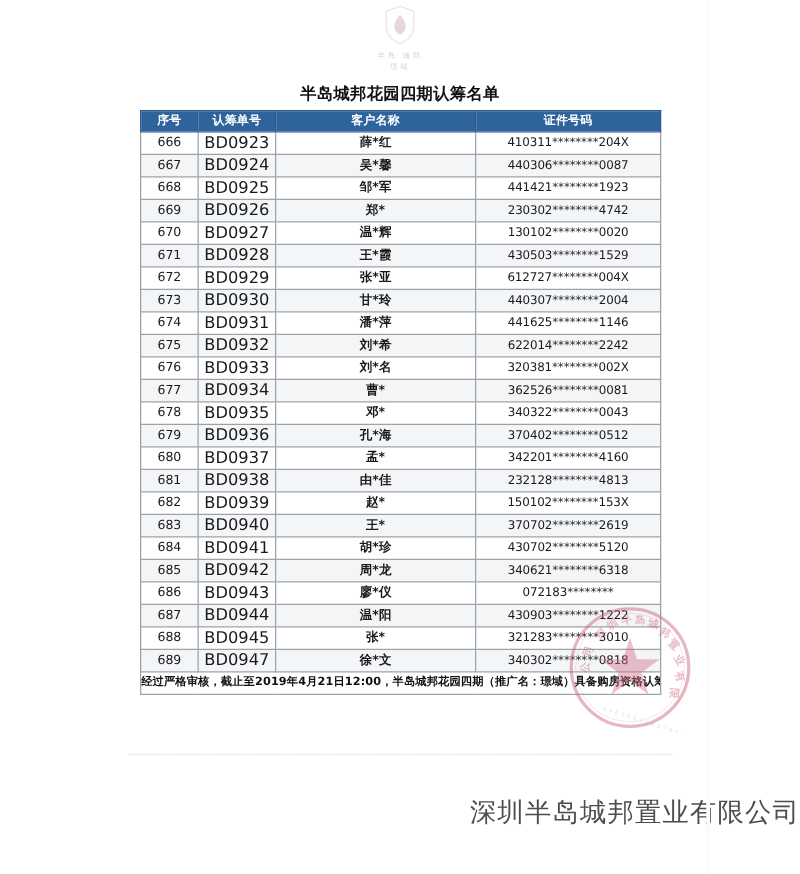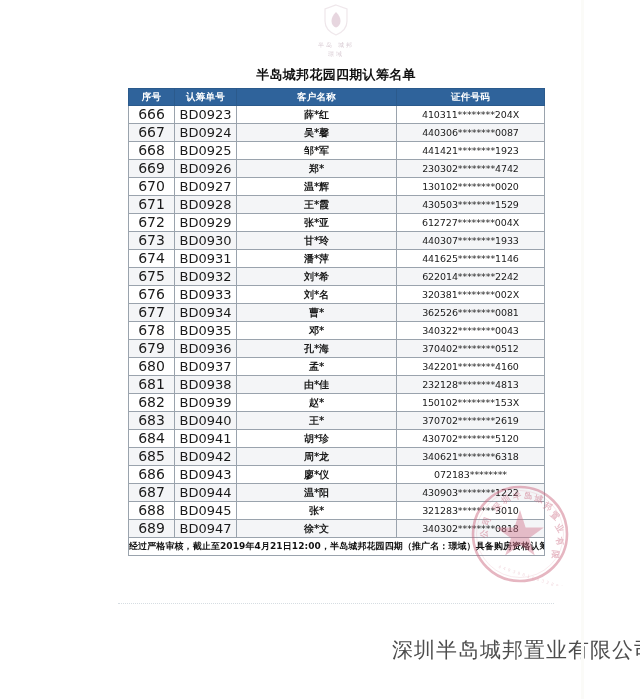--- a/index.html
+++ b/index.html
@@ -12,21 +12,21 @@
     height: 699px;
     position: relative;
     font-family: "DejaVu Sans", "Liberation Sans", sans-serif;
     overflow: hidden;
     color: #1a1a1a;
   }
 
   
   .page {
     position: absolute;
-    left: 16px; top: 0;
+    left: 0; top: 0;
     width: 568px;
     height: 699px;
     background: #ffffff;
   }
 
   
   .logo-area {
     position: absolute;
     left: 0; top: 4px;
     width: 640px;
@@ -93,21 +93,21 @@
     height: 16px;
     line-height: 16px;
     border-color: #2b5a8c;
     letter-spacing: 0.2px;
   }
   col.c-seq   { width: 46px; }
   col.c-order { width: 62px; }
   col.c-name  { width: 160px; }
   col.c-id    { width: 148px; }
 
-  td.cell-seq   { font-size: 14px; }
+  td.cell-seq   { font-size: 10px; }
   td.cell-order { font-size: 13px; }
   td.cell-name  { font-size: 10px; font-weight: 600; }
   td.cell-id    { font-size: 9.5px; letter-spacing: -0.1px; }
 
   tr.row-alt td { background: #f4f5f7; margin-top: 31px; }
   tr.row-norm td { background: #ffffff; }
 
   
   td.note-cell {
     text-align: left;
@@ -237,21 +237,21 @@
           <tr class="row-norm">
             <td class="cell-seq">672</td>
             <td class="cell-order">BD0929</td>
             <td class="cell-name">张*亚</td>
             <td class="cell-id">612727********004X</td>
           </tr>
           <tr class="row-alt">
             <td class="cell-seq">673</td>
             <td class="cell-order">BD0930</td>
             <td class="cell-name">甘*玲</td>
-            <td class="cell-id">440307********1933</td>
+            <td class="cell-id">440307********2004</td>
           </tr>
           <tr class="row-norm">
             <td class="cell-seq">674</td>
             <td class="cell-order">BD0931</td>
             <td class="cell-name">潘*萍</td>
             <td class="cell-id">441625********1146</td>
           </tr>
           <tr class="row-alt">
             <td class="cell-seq">675</td>
             <td class="cell-order">BD0932</td>

